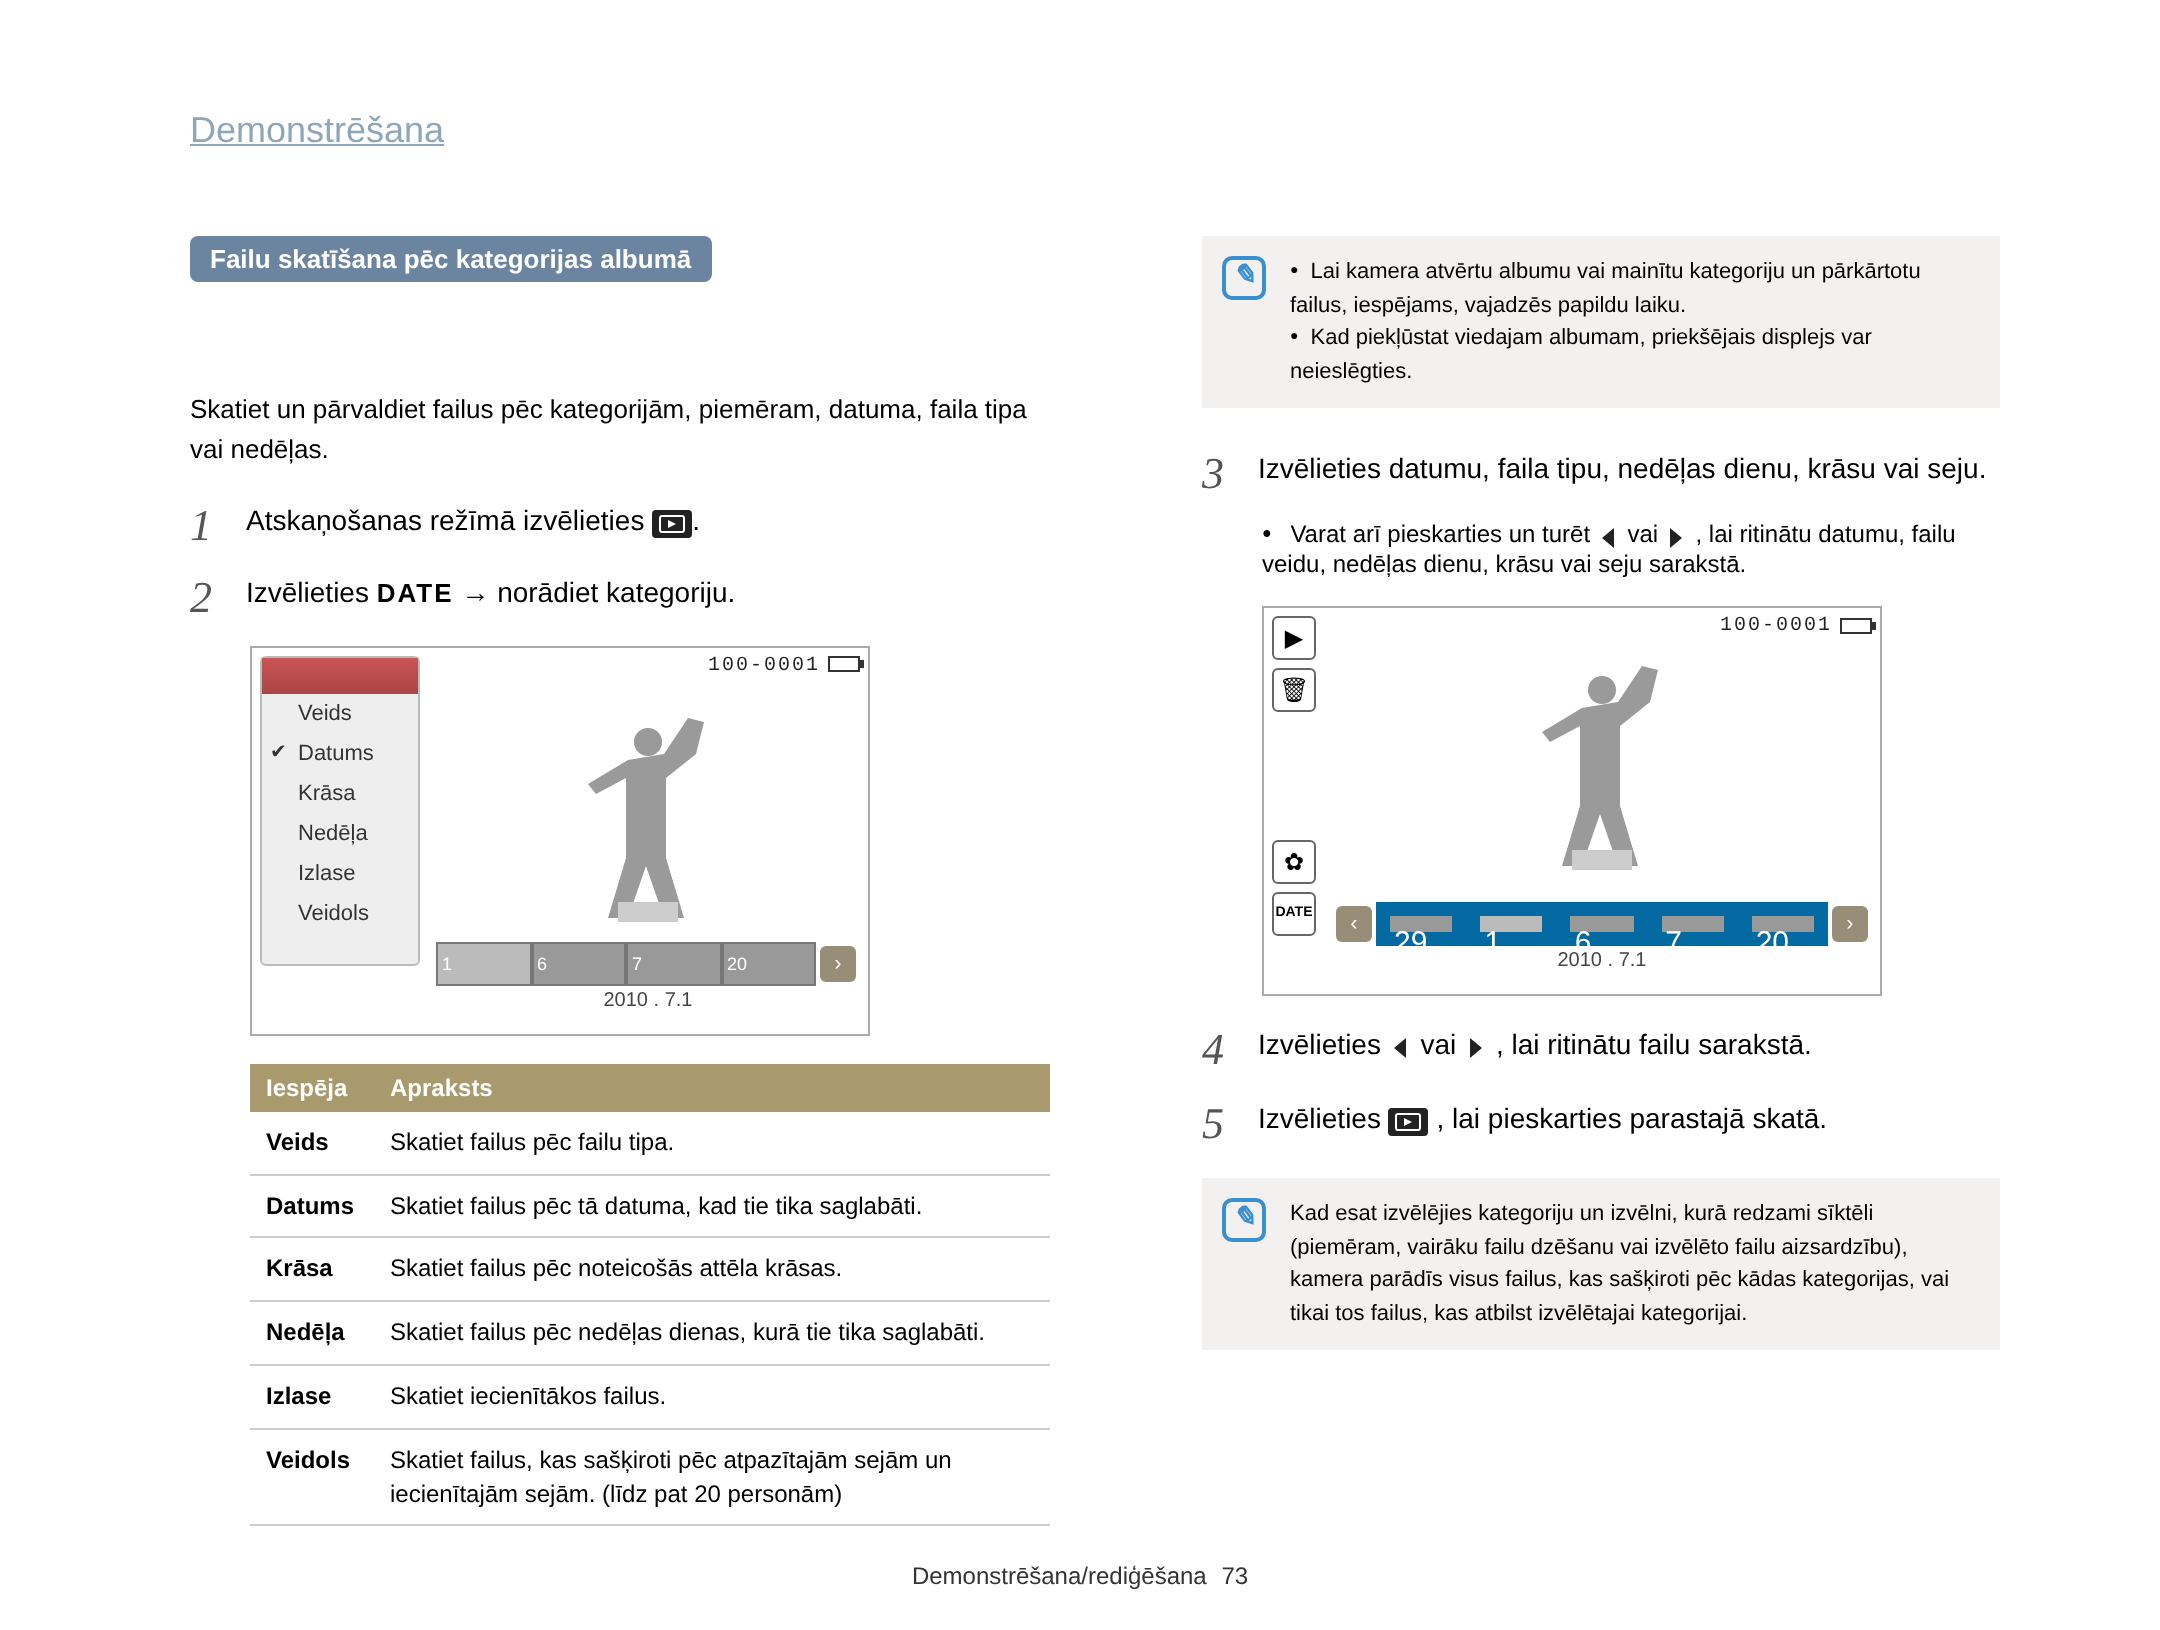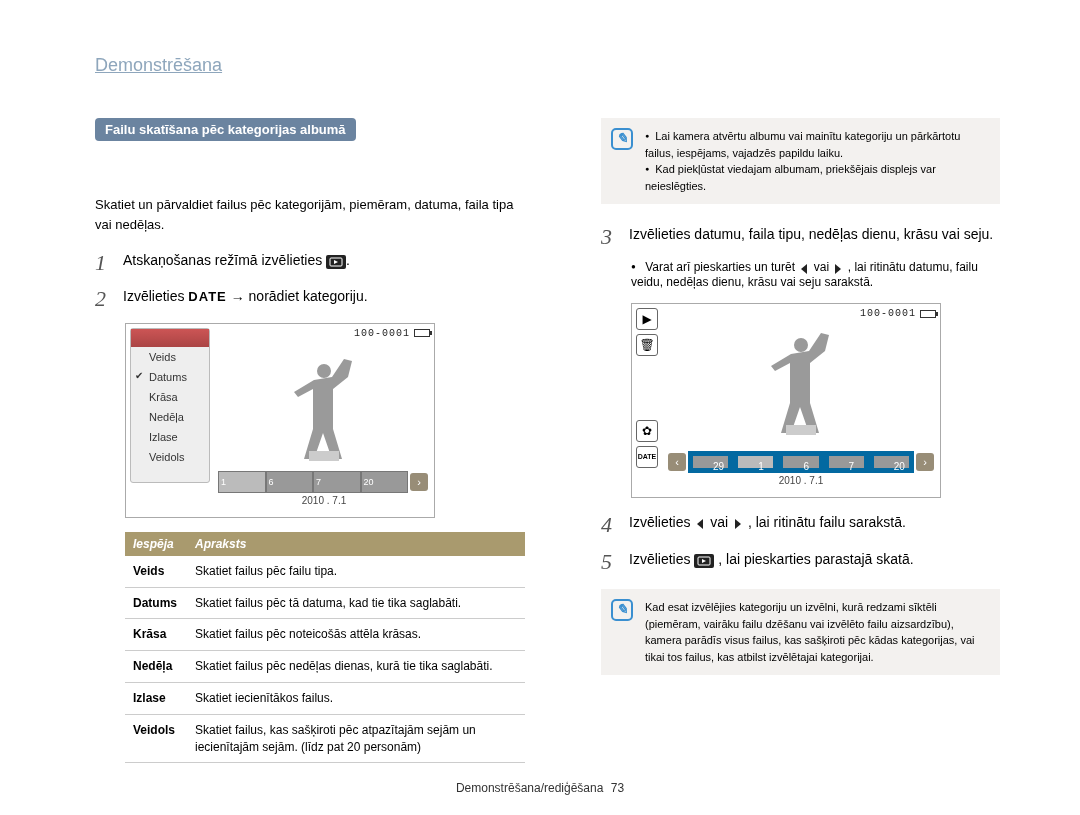--- a/index.html
+++ b/index.html
@@ -211,24 +211,24 @@
   .screenshot.s2 .thumbstrip2 {
     position: absolute;
     bottom: 20px; left: 0; right: 0;
     height: 22px;
     display: flex;
     align-items: center;
   }
   .screenshot.s2 .thumbstrip2 .thumb {
     flex: 1; height: 100%;
     background: #999;
-    border: 5px solid #0369a1;
-    font-size: 10px;
+    border: 7px solid #0369a1;
+    font-size: 15px;
     color: #fff;
-    padding: 5px 2px 0 20px;
+    padding: 5px 2px 0 2px;
   }
   .screenshot.s2 .thumbstrip2 .sel {
     background: #bbb;
   }
   .screenshot.s2 .thumbstrip2 .navbtn {
     width: 18px; height: 18px;
     background: #988d77;
     color: #fff;
     text-align: center;
     line-height: 18px;
@@ -243,21 +243,20 @@
     margin-left: 30px;
     font-size: 12px;
   }
   table.opts th {
     background: #a99a6e;
     color: #fff;
     text-align: left;
     padding: 5px 8px;
     font-weight: bold;
     font-size: 12px;
-    font-style: italic;
   }
   table.opts td {
     border-bottom: 1px solid #ccc;
     padding: 7px 8px;
     vertical-align: top;
     line-height: 1.4;
   }
   table.opts td:first-child {
     font-weight: bold;
     width: 62px;

